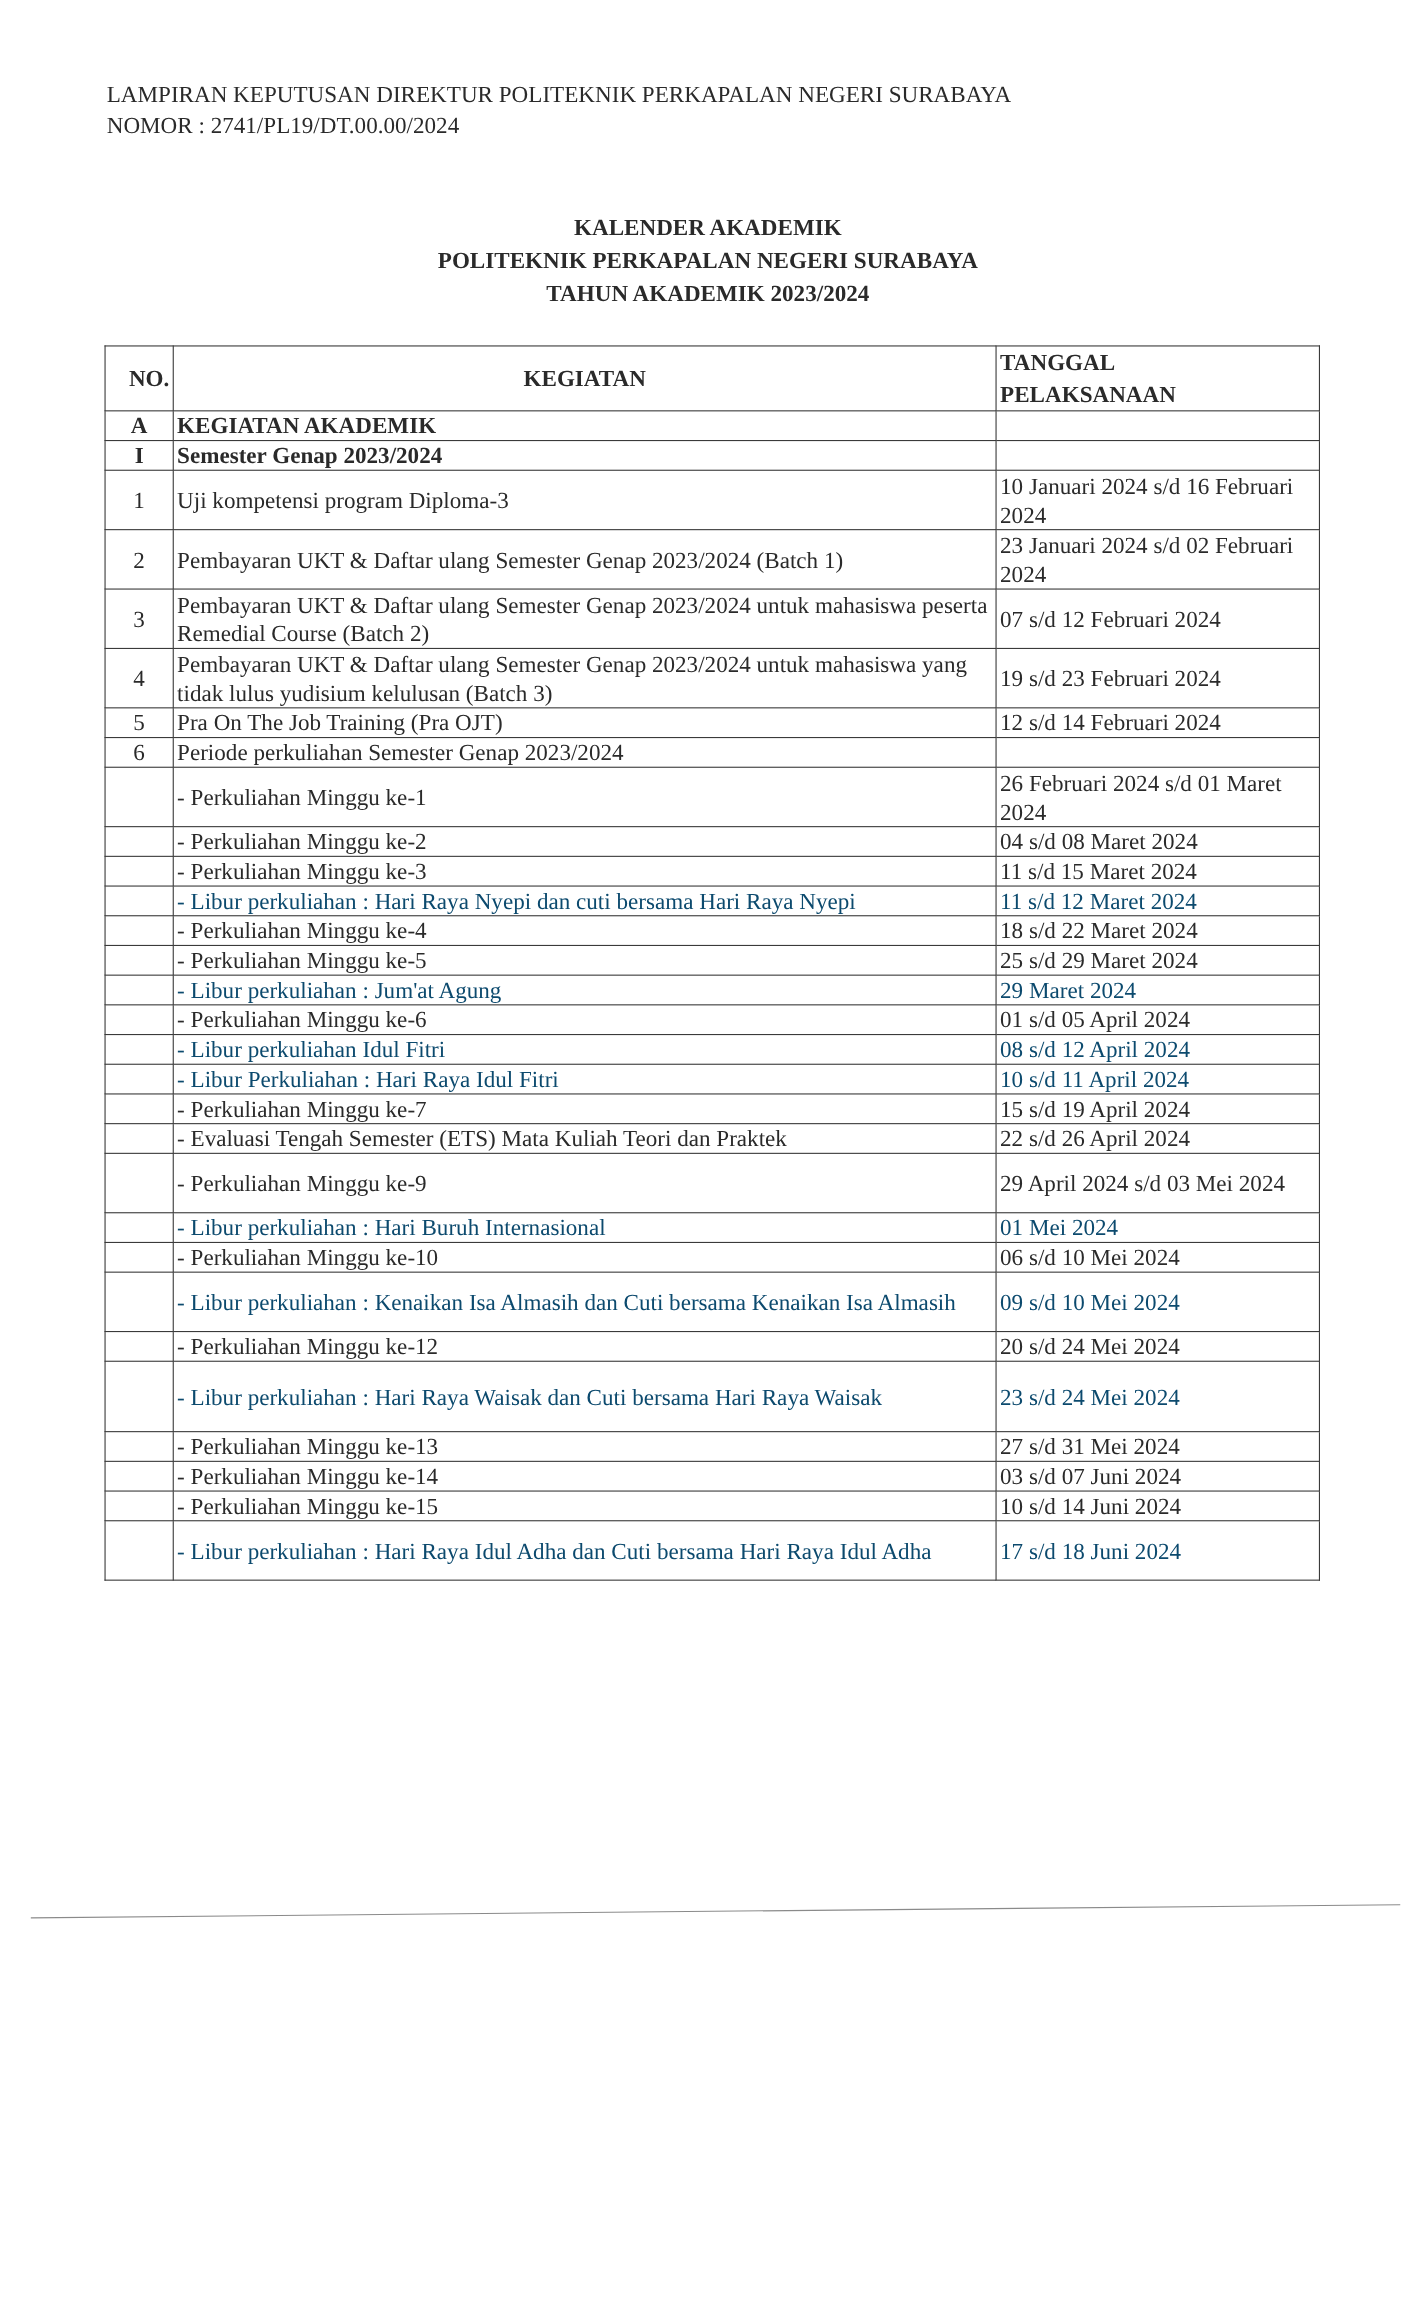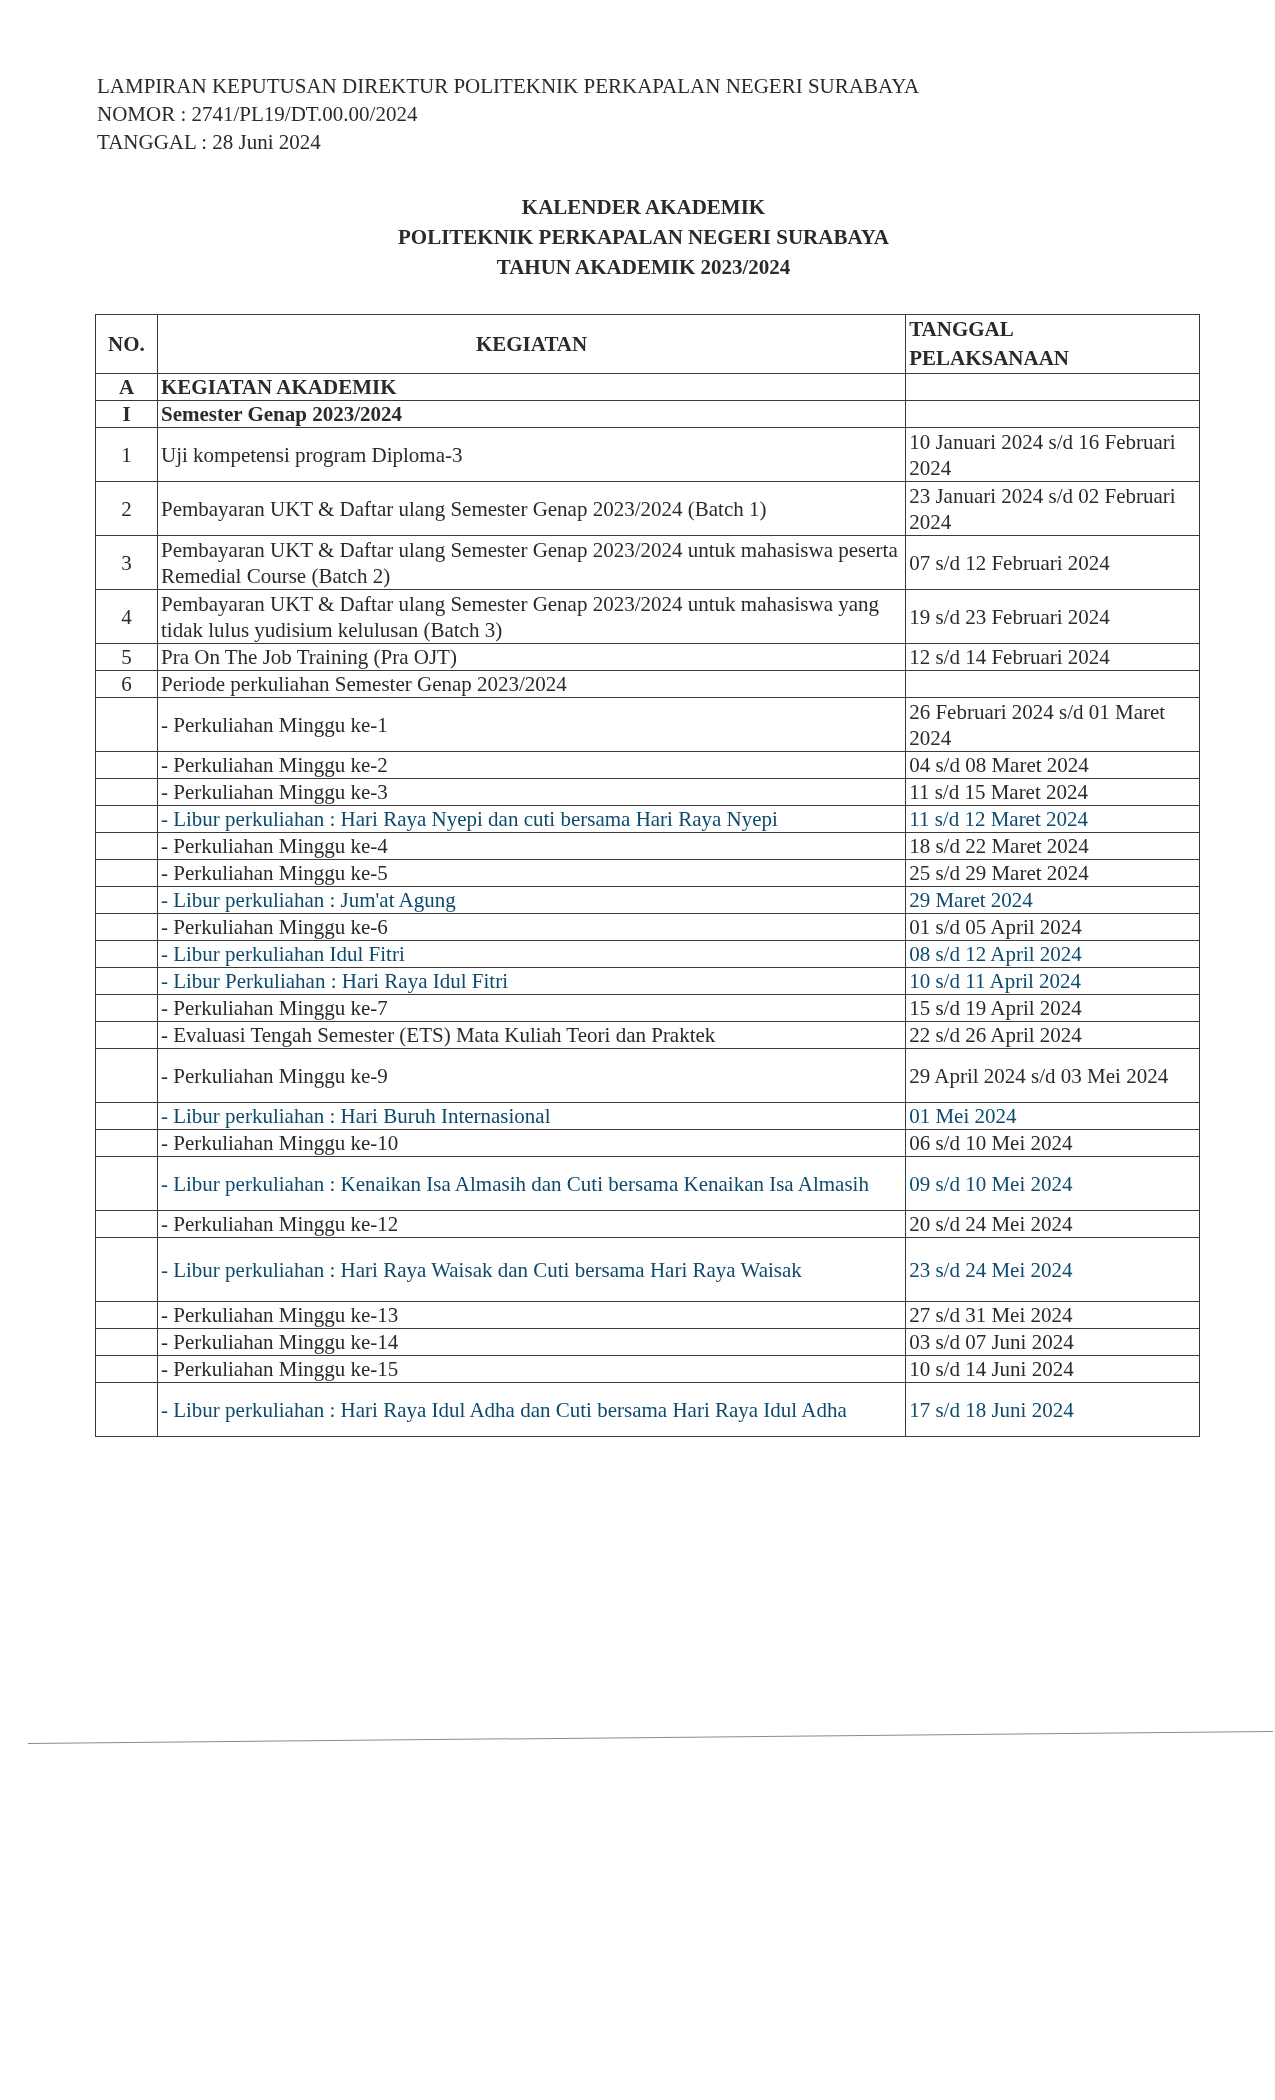--- a/index.html
+++ b/index.html
@@ -15,41 +15,40 @@
       position: absolute; left: 95px; top: 314px; width: 1105px;
       border-collapse: collapse; font-size: 21px; line-height: 26px;
     }
     table.cal td, table.cal th {
       border: 1.5px solid #3a3a3a; padding: 0 3px; vertical-align: middle;
     }
     th { font-weight: bold; }
     col.c-no { width: 62px; }
     col.c-keg { width: 749px; }
     col.c-tgl { width: 294px; }
-    .th-no { text-align: center; height: 58px; margin-top: 40px; }
+    .th-no { text-align: right; height: 58px; margin-top: 40px; }
     .th-keg { text-align: center; }
     .th-tgl { text-align: left; line-height: 29px; }
     td.no { text-align: center; }
     .bold { font-weight: bold; }
     .holiday { color: #0c4a6e; }
     .r1 { height: 27px; }
     .r2 { height: 54px; }
     .rWaisak { height: 64px; }
     .footer-rule {
       position: absolute; left: 28px; top: 1743px; width: 1245px; height: 0;
       border-top: 1.5px solid #8a8a8a; transform: rotate(-0.55deg); transform-origin: left center;
     }
   </style>
 </head>
 <body>
 
 <div class="meta">
   <div>LAMPIRAN KEPUTUSAN DIREKTUR POLITEKNIK PERKAPALAN NEGERI SURABAYA</div>
   <div>NOMOR  : 2741/PL19/DT.00.00/2024</div>
-  <div>TANGGAL : 28 Juni 2024</div>
 </div>
 
 <div class="title-block">
   <div>KALENDER AKADEMIK</div>
   <div>POLITEKNIK PERKAPALAN NEGERI SURABAYA</div>
   <div>TAHUN AKADEMIK 2023/2024</div>
 </div>
 
 <table class="cal">
   <colgroup>

